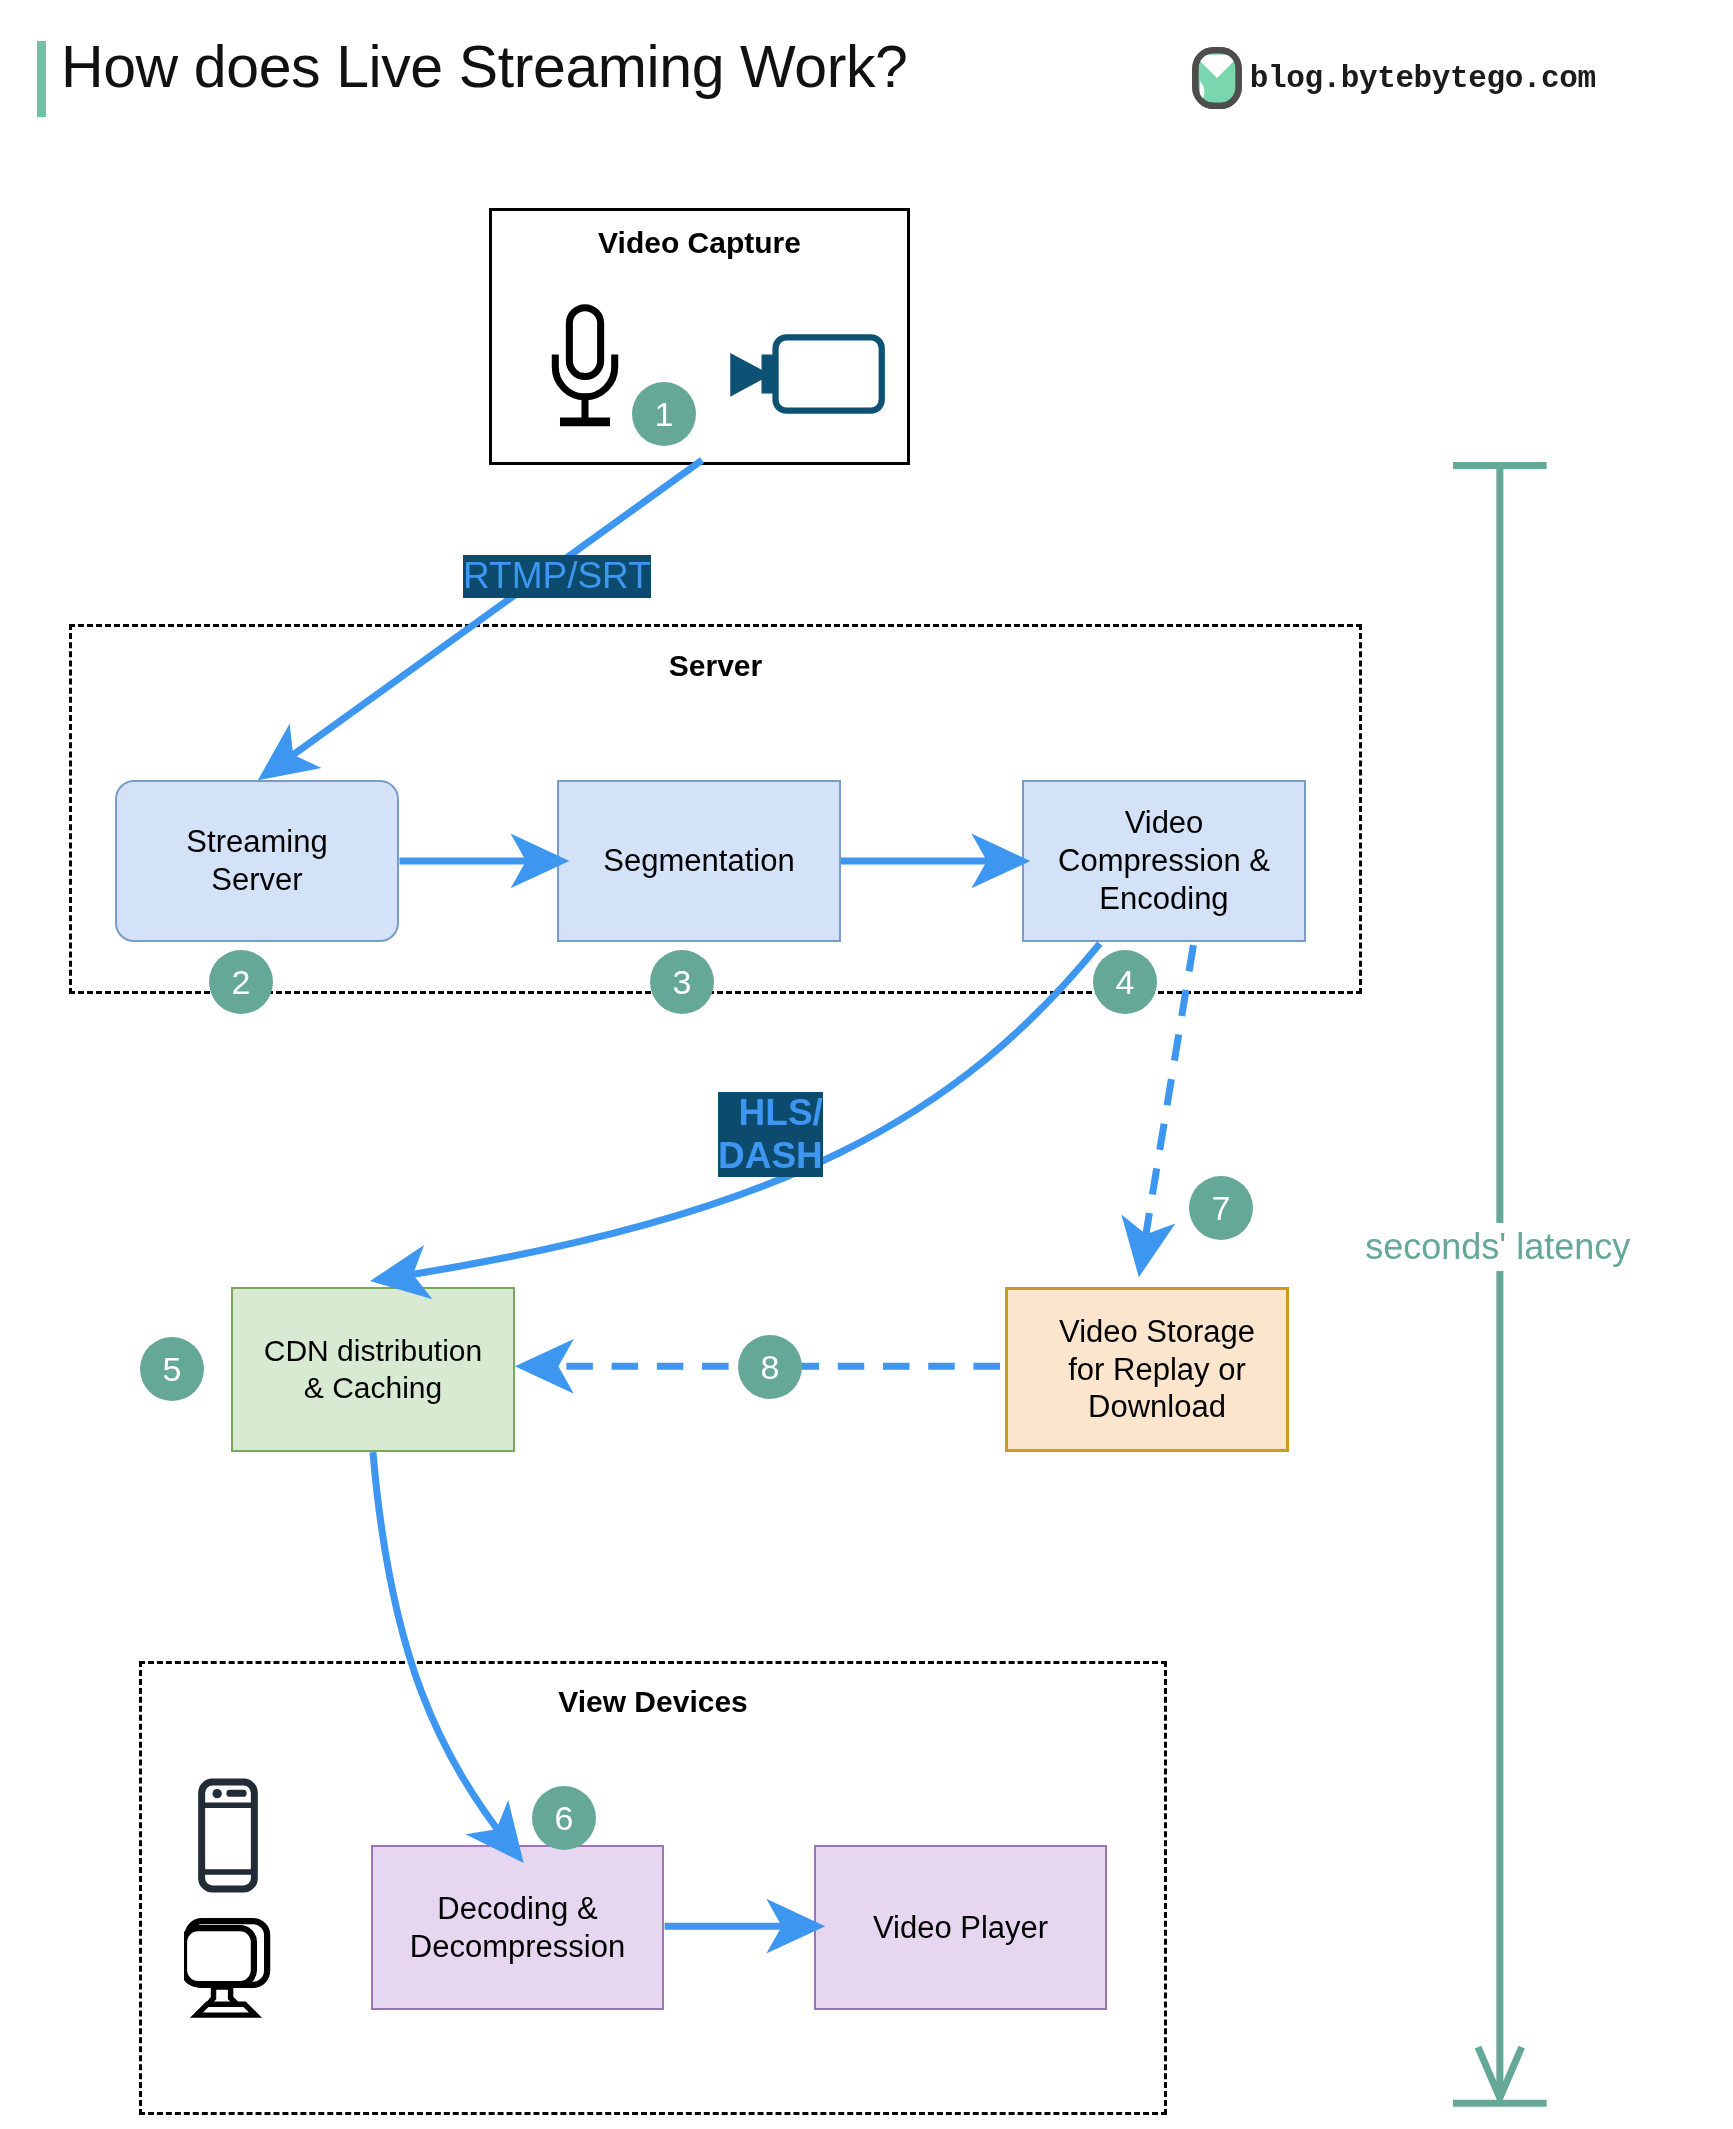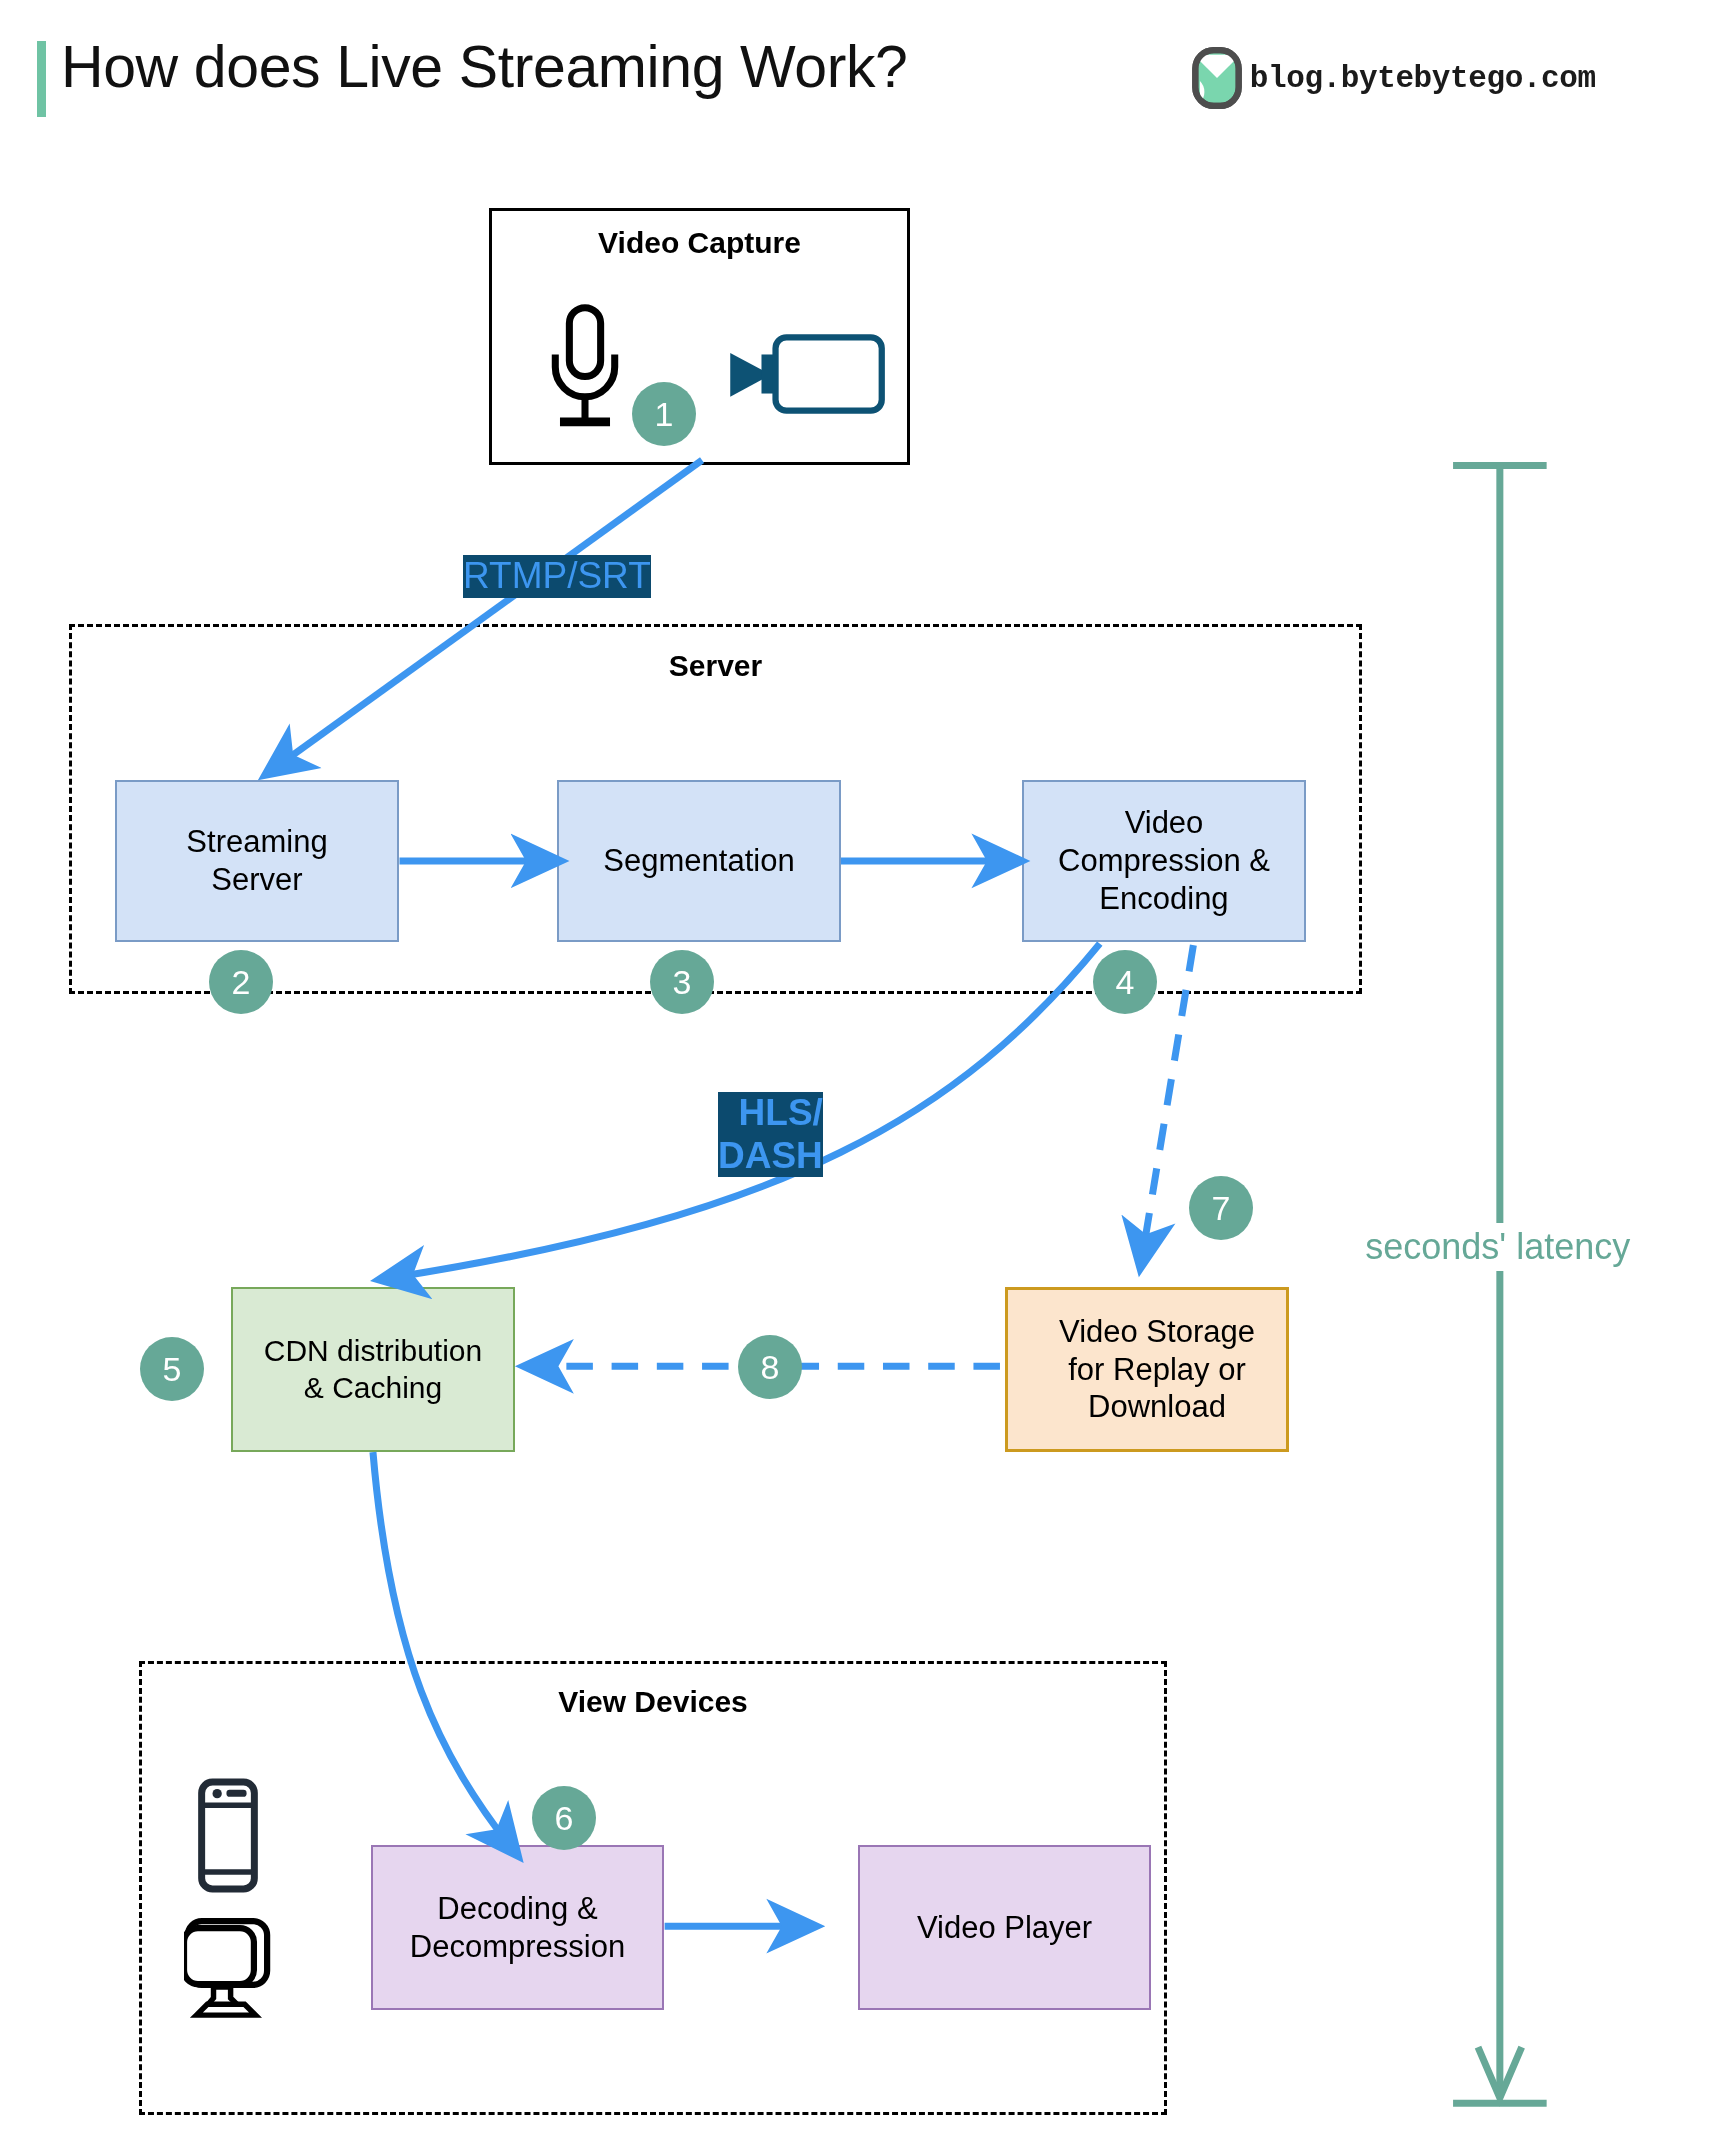--- a/index.html
+++ b/index.html
@@ -114,21 +114,21 @@
     <rect x="48" y="30" width="22" height="50" fill="#0d5274"></rect>
     <rect x="66" y="8" width="136" height="94" rx="14" ry="14" fill="#ffffff" stroke="#0d5274" stroke-width="8"></rect>
   </svg>
 </div>
 
 <div class="badge" style="left:632px;top:382px;">1</div>
 
 <div class="box dashed-black" style="left:69px;top:624px;width:1293px;height:370px;"></div>
 <div class="group-title" style="left:69px;top:649px;width:1293px;">Server</div>
 
-<div class="box blue-box" style="left:115px;top:780px;width:284px;height:162px;">
+<div class="box blue-box" style="left:115px;top:780px;width:284px;height:162px;border-radius:19px;">
   <div>
     <div>Streaming</div>
     <div>Server</div>
   </div>
 </div>
 <div class="badge" style="left:209px;top:950px;">2</div>
 
 <div class="box blue-box" style="left:557px;top:780px;width:284px;height:162px;">
   <div>Segmentation</div>
 </div>
@@ -191,18 +191,18 @@
 </div>
 
 <div class="box purple-box" style="left:371px;top:1845px;width:293px;height:165px;">
   <div>
     <div>Decoding &amp;</div>
     <div>Decompression</div>
   </div>
 </div>
 <div class="badge" style="left:532px;top:1786px;">6</div>
 
-<div class="box purple-box" style="left:814px;top:1845px;width:293px;height:165px;margin-left:44px;">
+<div class="box purple-box" style="left:814px;top:1845px;width:293px;height:165px;">
   <div>Video Player</div>
 </div>
 
 <div id="latency-text" style="left:1359px;top:1223px;">seconds' latency</div>
 
 
 </body></html>

